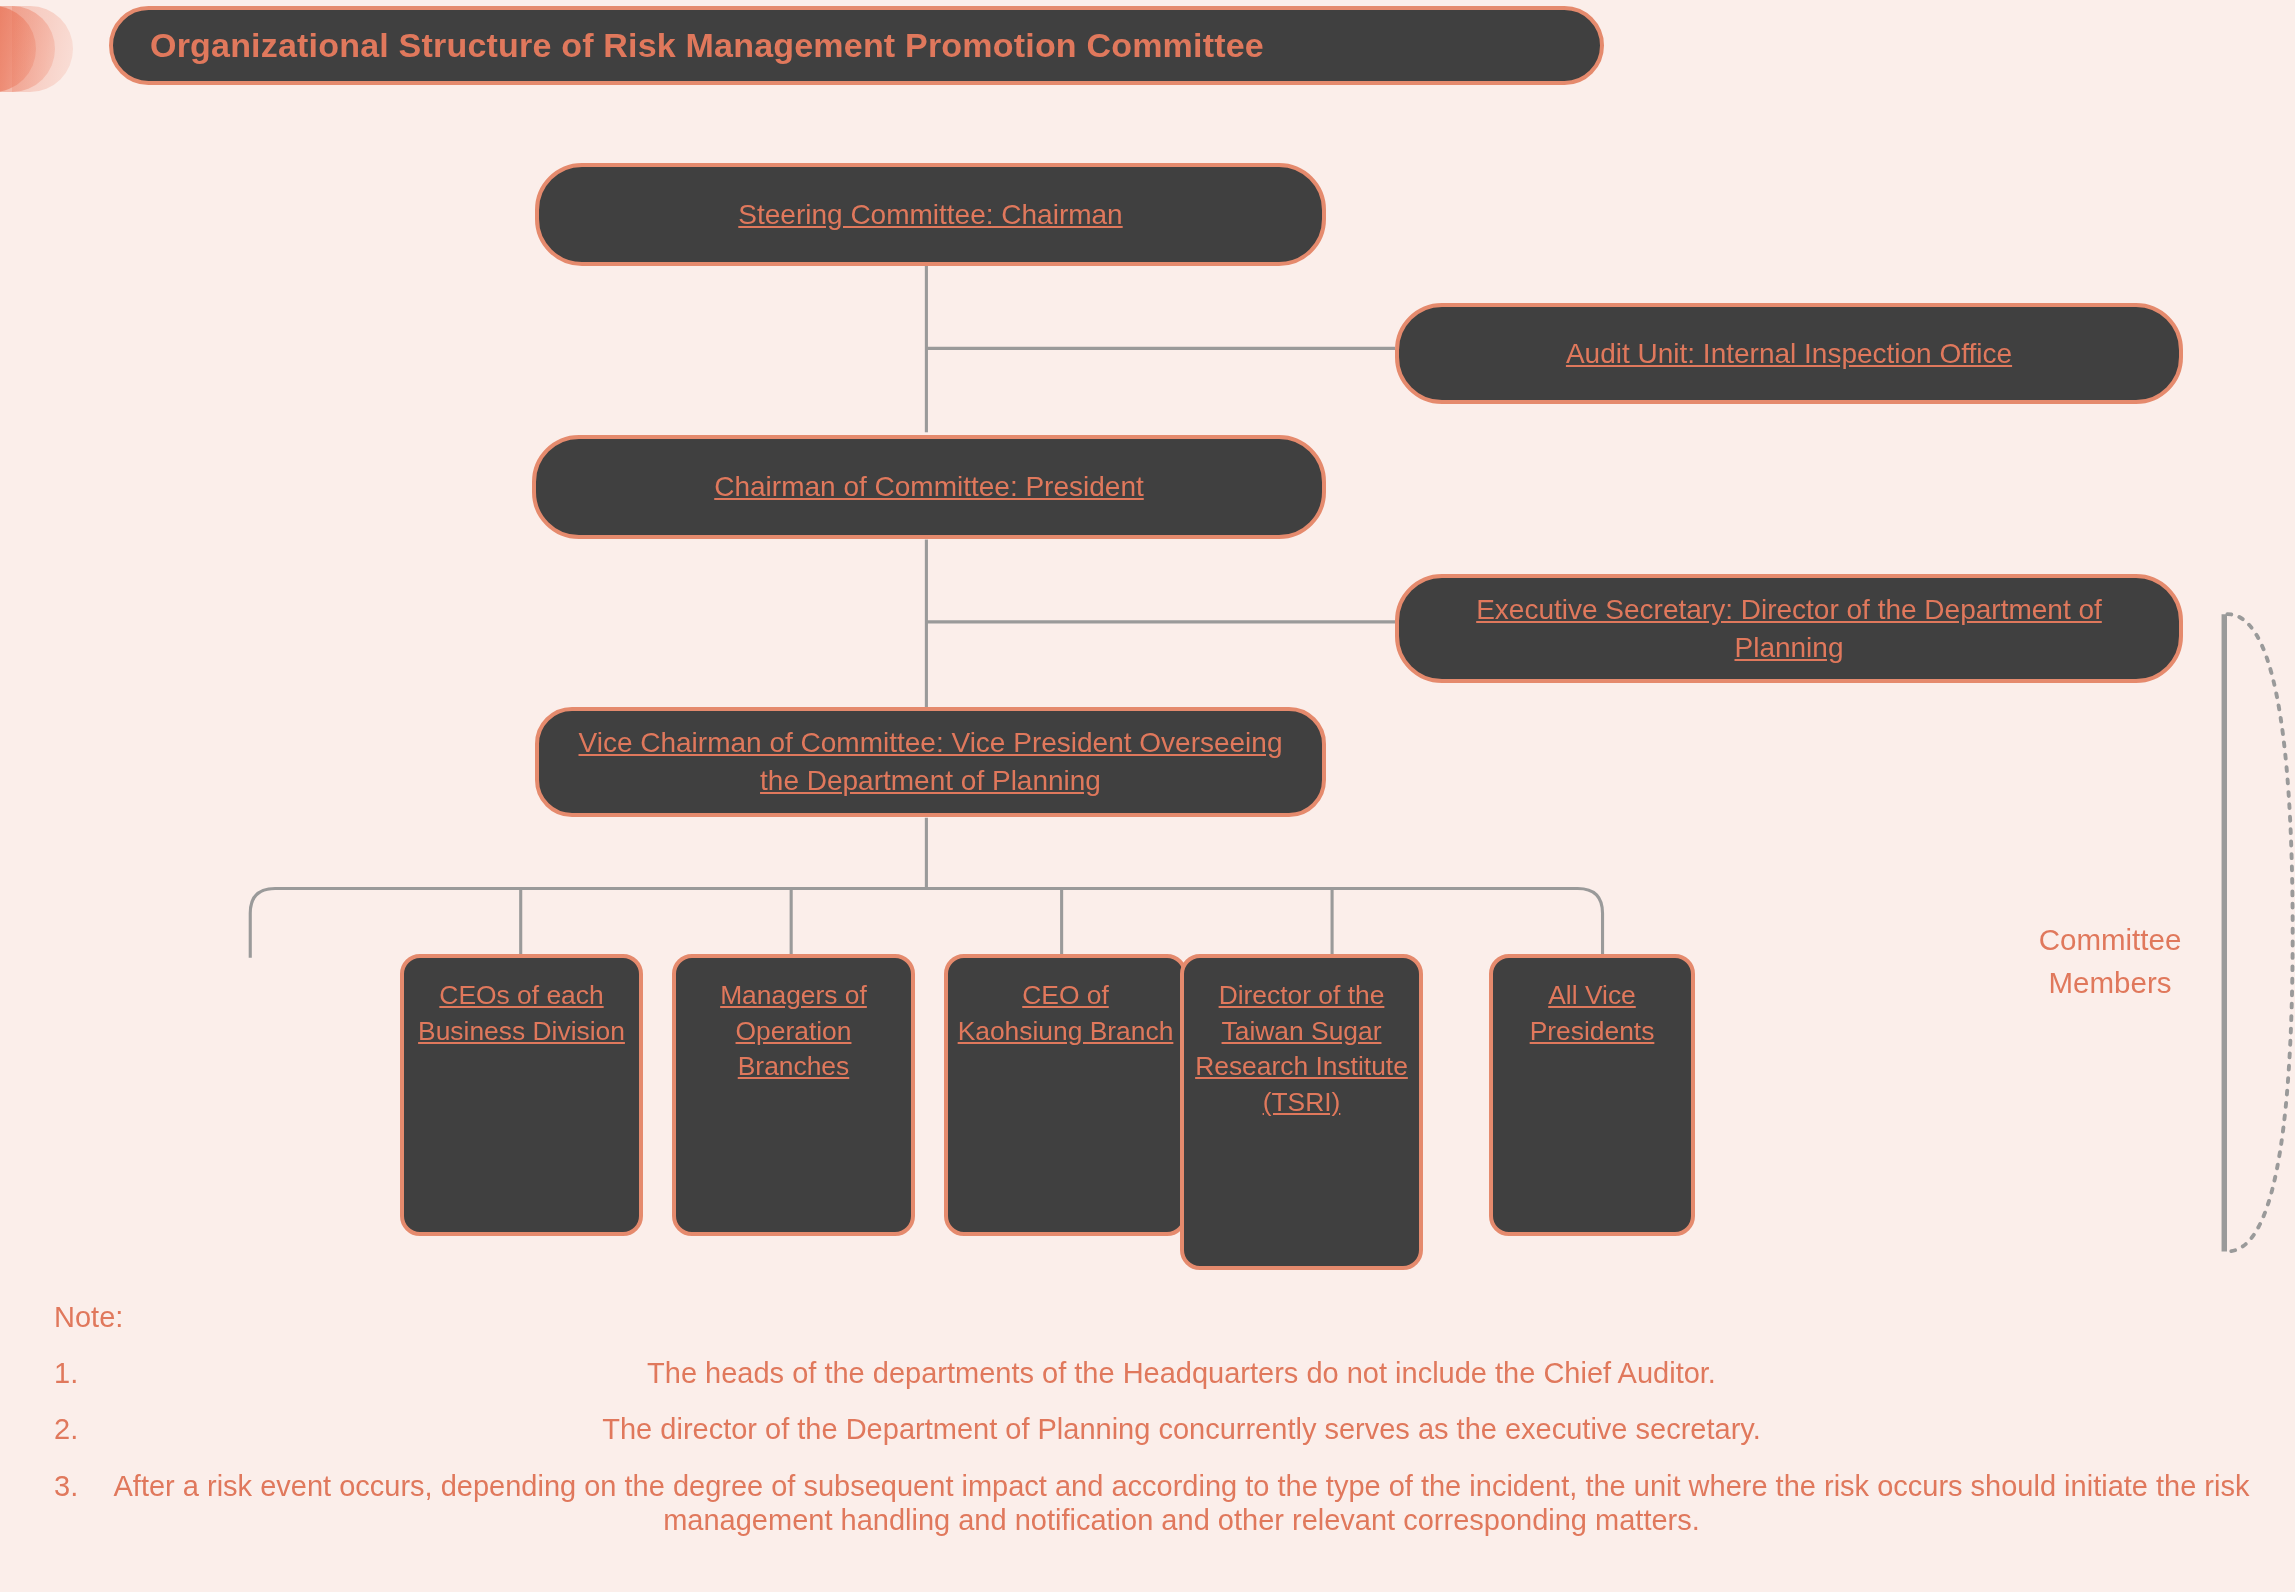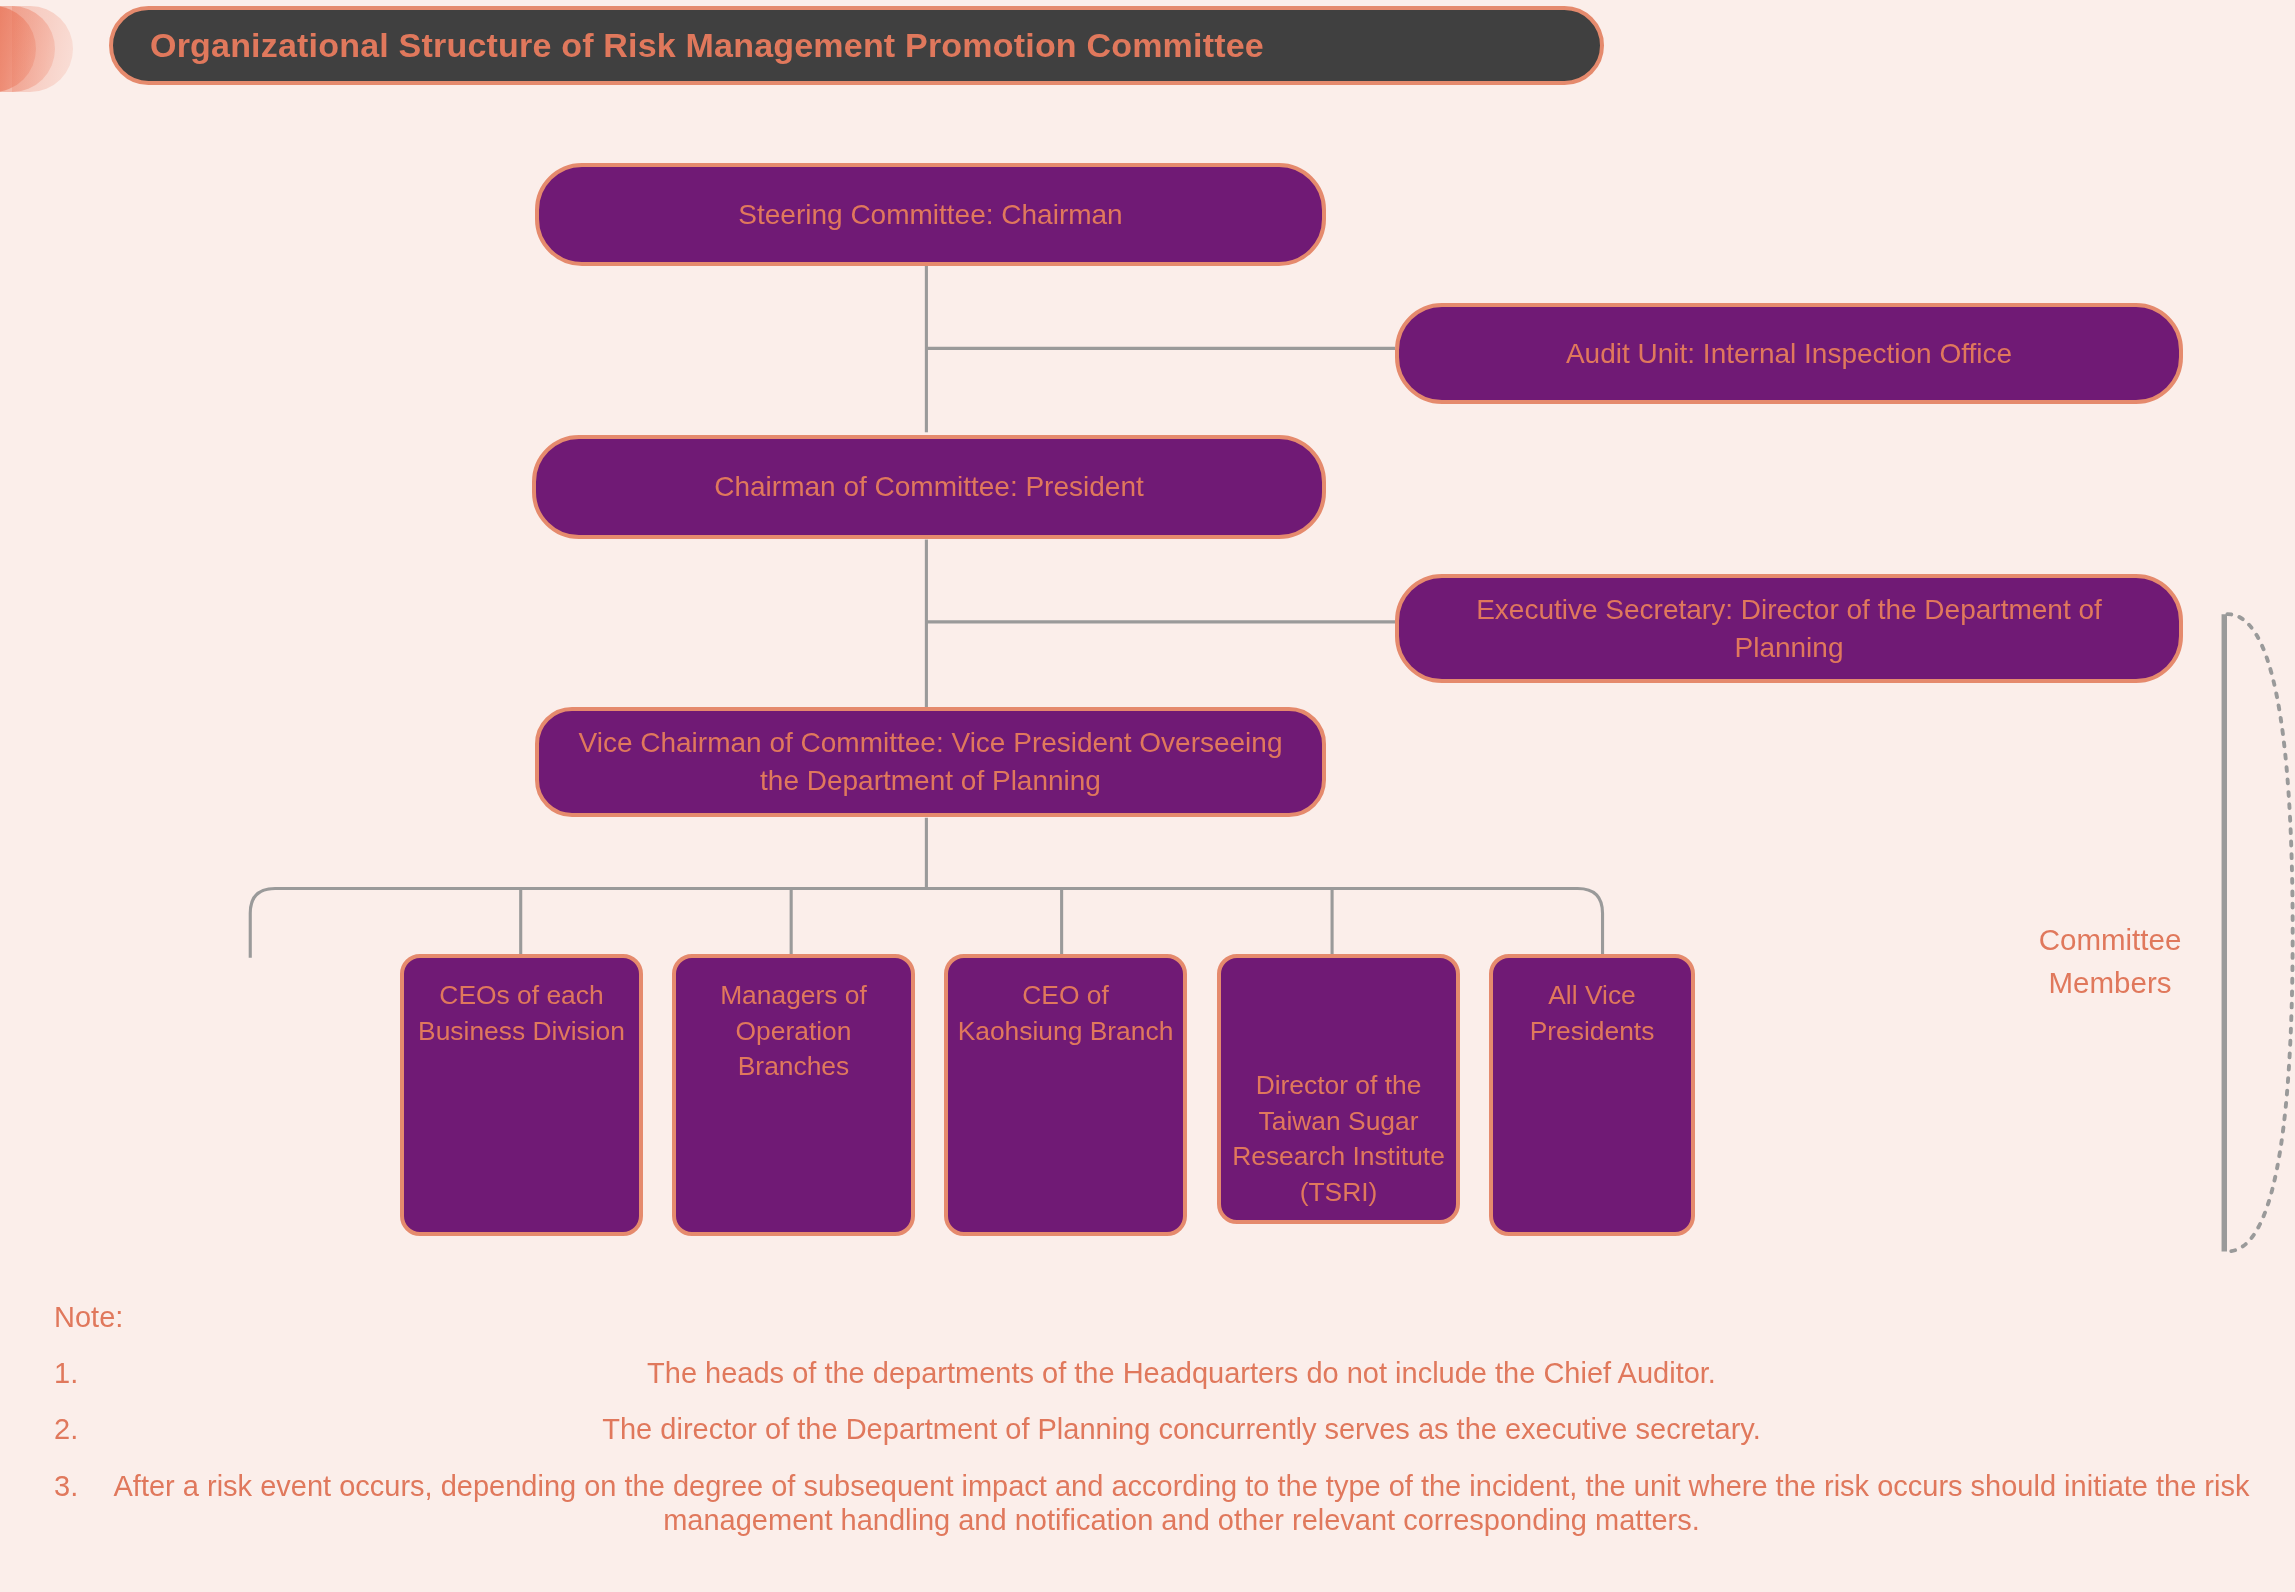--- a/index.html
+++ b/index.html
@@ -58,27 +58,28 @@
     font-weight: bold;
     color: #e0785c;
     letter-spacing: 0.2px;
     white-space: nowrap;
   }
 
   
   .node {
     position: absolute;
     box-sizing: border-box;
-    background: #701a75;
+    background: #404040;
     border: 4.7px solid #e58a6d;
     color: #e0785c;
     display: flex;
     justify-content: center;
     text-align: center;
     line-height: 1.35;
+    text-decoration: underline;
   }
   .pill {
     border-radius: 47px;
     align-items: center;
     font-size: 28px;
     padding: 0 20px;
   }
   .leaf {
     border-radius: 20px;
     align-items: flex-start;
@@ -197,21 +198,21 @@
   </div>
 
   <div class="node leaf" style="left:672px;  top:954px; width:243px; height:282px;">
     <span>Managers of Operation Branches</span>
   </div>
 
   <div class="node leaf" style="left:944px; top:954px; width:243px; height:282px;">
     <span>CEO of Kaohsiung Branch</span>
   </div>
 
-  <div class="node leaf" style="left:1217px; top:954px; width:243px; height:270px;align-items:flex-end;">
+  <div class="node leaf" style="left:1180px; top:954px; width:243px; height:316px;">
     <span>Director of the Taiwan Sugar Research Institute (TSRI)</span>
   </div>
 
   <div class="node leaf" style="left:1489px; top:954px; width:206px; height:282px;">
     <span>All Vice Presidents</span>
   </div>
 
   <div id="members-label">Committee Members</div>
 
   <div id="notes">

